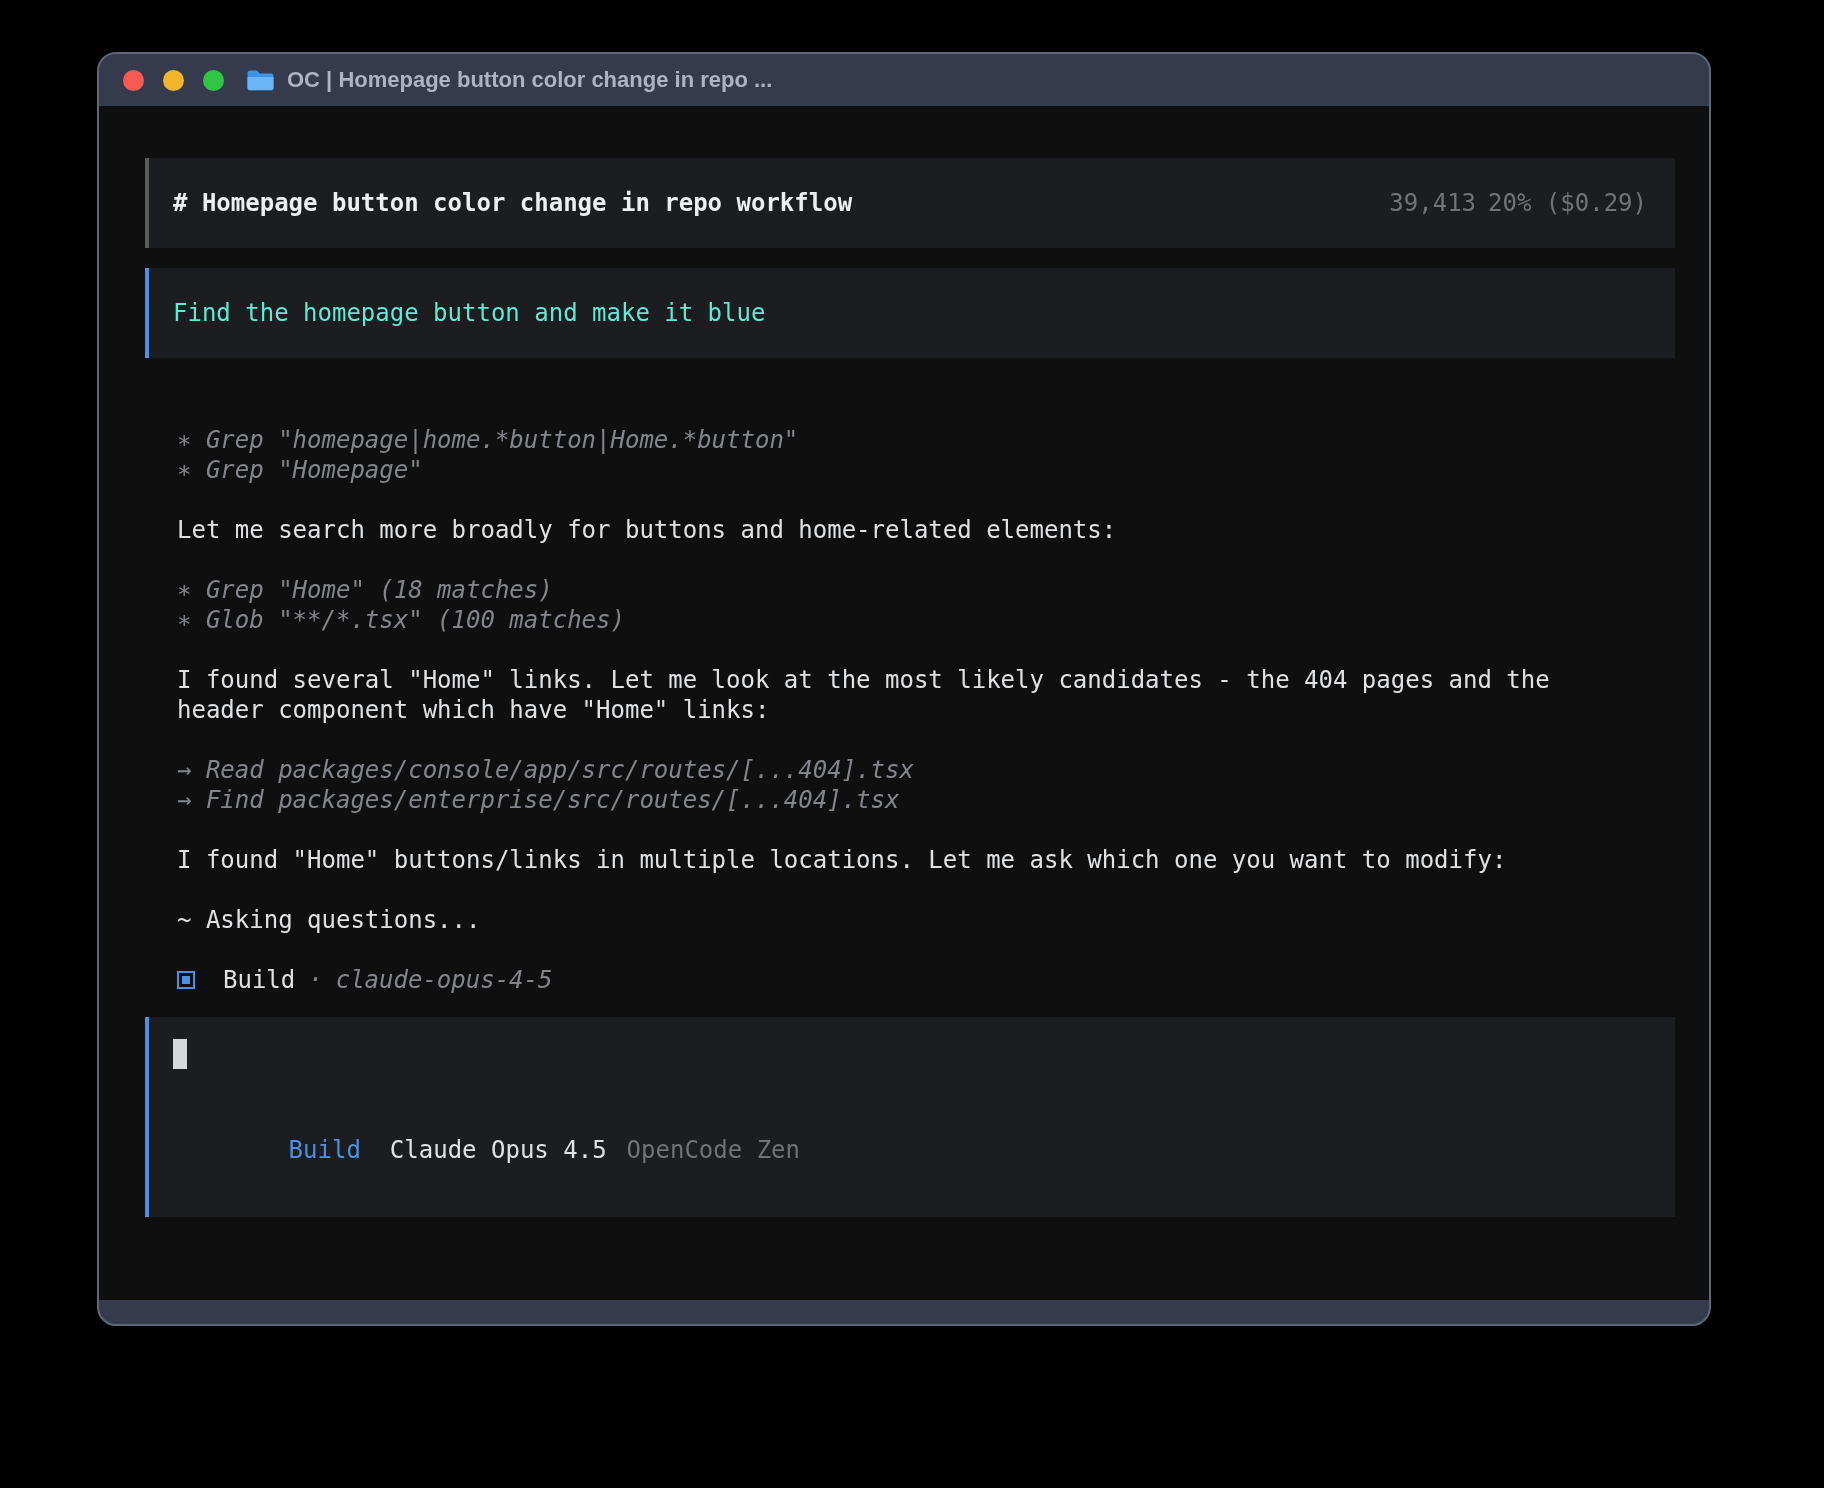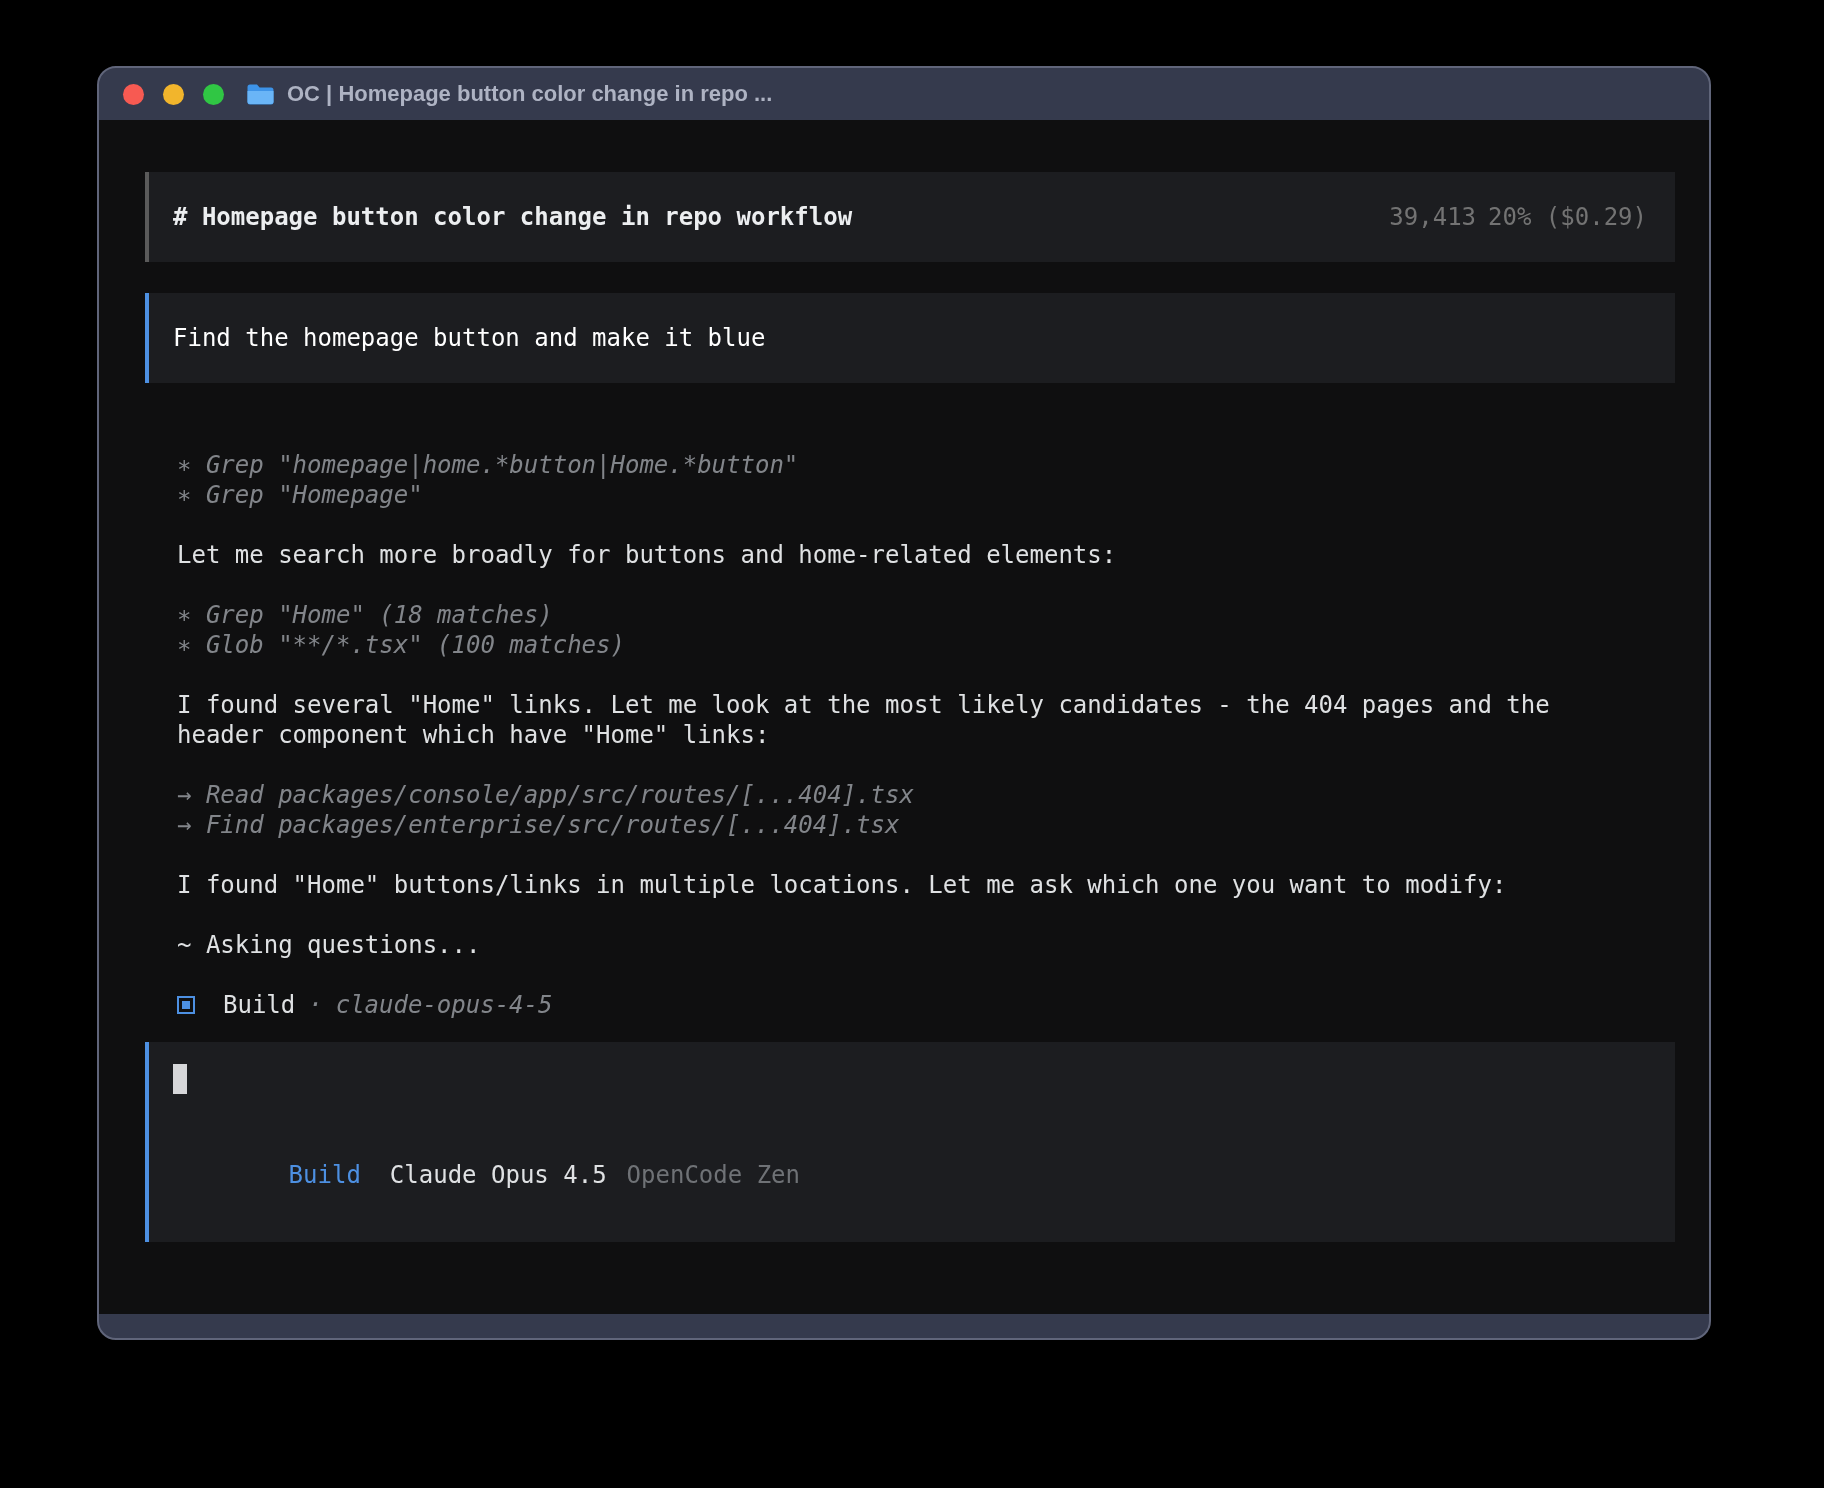--- a/index.html
+++ b/index.html
@@ -7,21 +7,21 @@
   body {
     width:1824px; height:1488px;
     background:#000000;
     font-family:"DejaVu Sans Mono", monospace;
     overflow:hidden;
     position:relative;
   }
 
   
   .window {
-    position:absolute; left:97px; top:66px;
+    position:absolute; left:97px; top:52px;
     width:1614px; height:1274px;
     background:#353a4d;
     border:2px solid #60657a;
     border-radius:19px;
     display:flex; flex-direction:column;
     overflow:hidden;
   }
   .titlebar {
     height:52px; flex:0 0 52px;
     display:flex; align-items:center;
@@ -58,23 +58,23 @@
   }
   .header-block {
     margin-top:52px;
     display:flex; justify-content:space-between; align-items:flex-end;
     border-left-color:#5a5a5a;
   }
   .session-title { color:#eceef0; font-weight:700; white-space:pre; }
   .session-stats { display:flex; gap:12px; color:#737373; white-space:pre; }
 
   .user-block {
-    margin-top:31px;
+    margin-top:20px;
     border-left-color:#4d90e2;
-    color:#ffffff;
+    color:#5eead4;
     white-space:pre;
   }
 
   .transcript { margin-top:37px; padding-left:32px; }
   .line { font-size:24px; line-height:30px; height:30px; white-space:pre; }
   .line.blank { height:30px; }
   .white { color:#dfe1e3; }
   .dim   { color:#82858a;font-style:italic; }
   .blue  { color:#4d90e2; }
 

